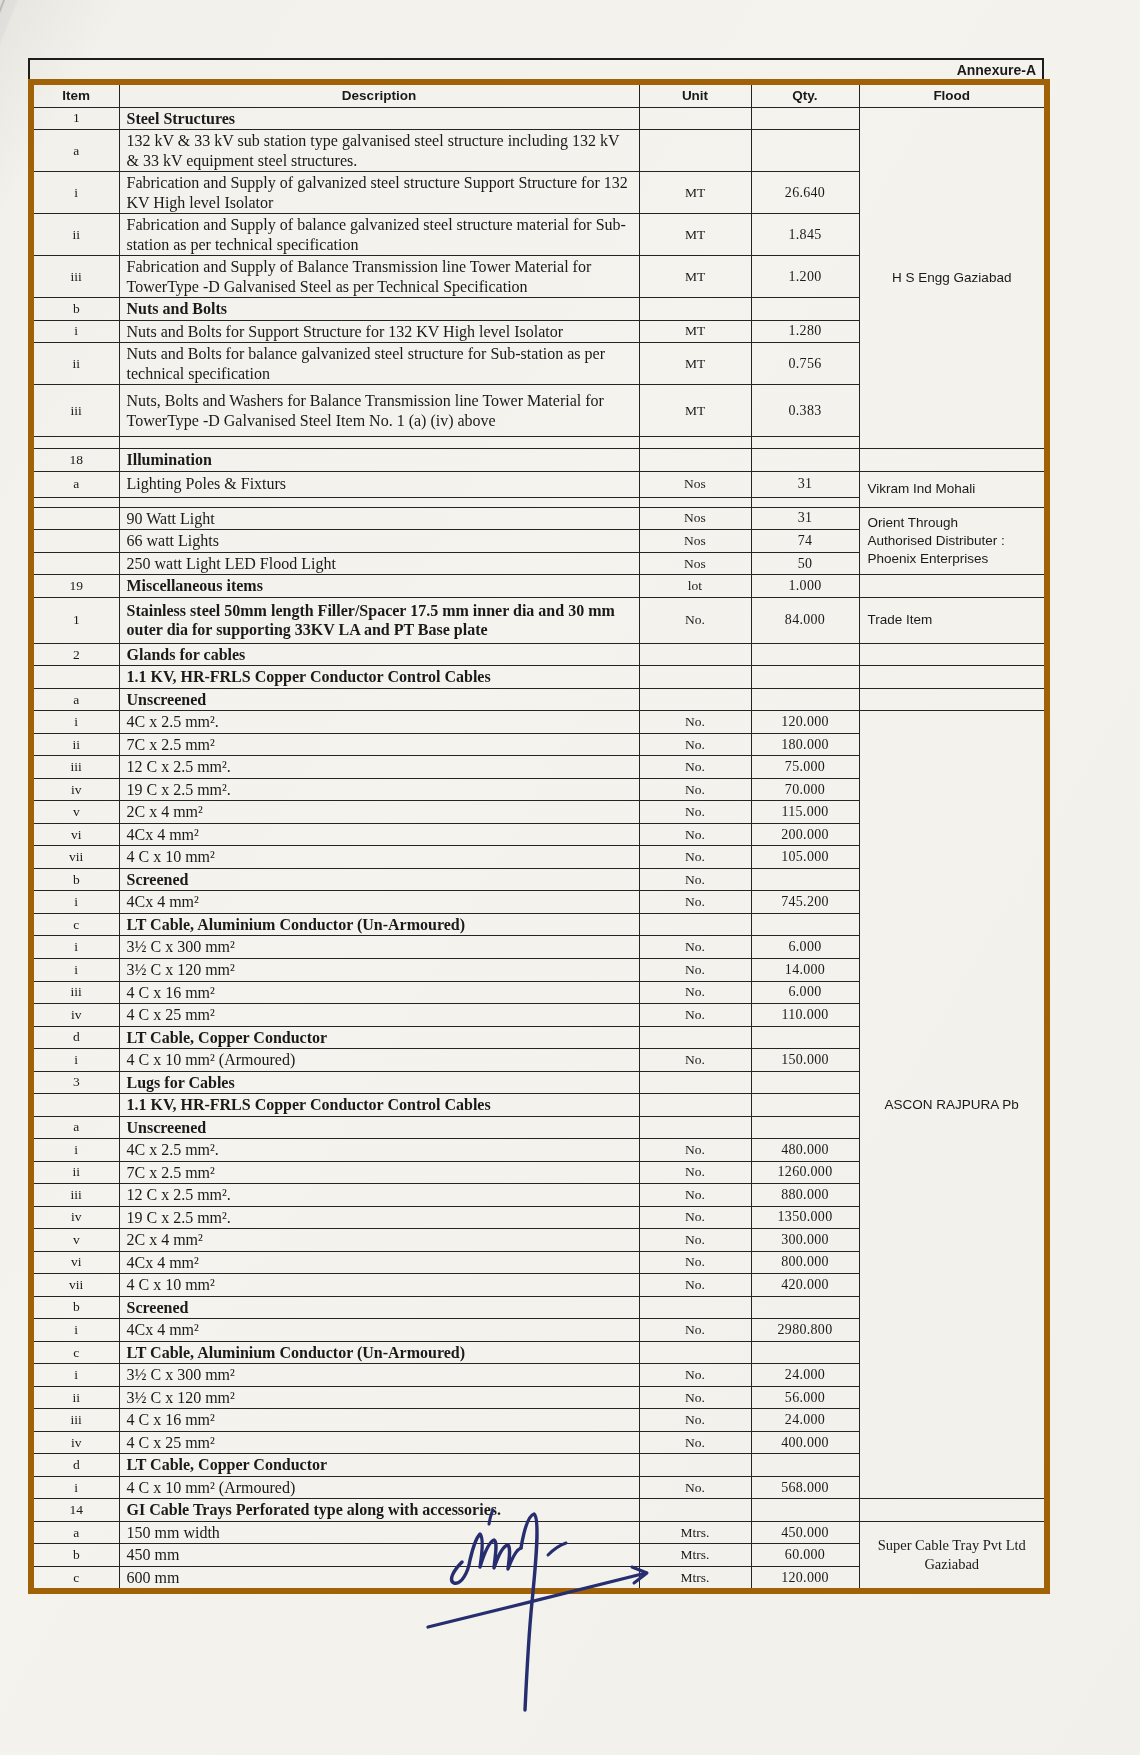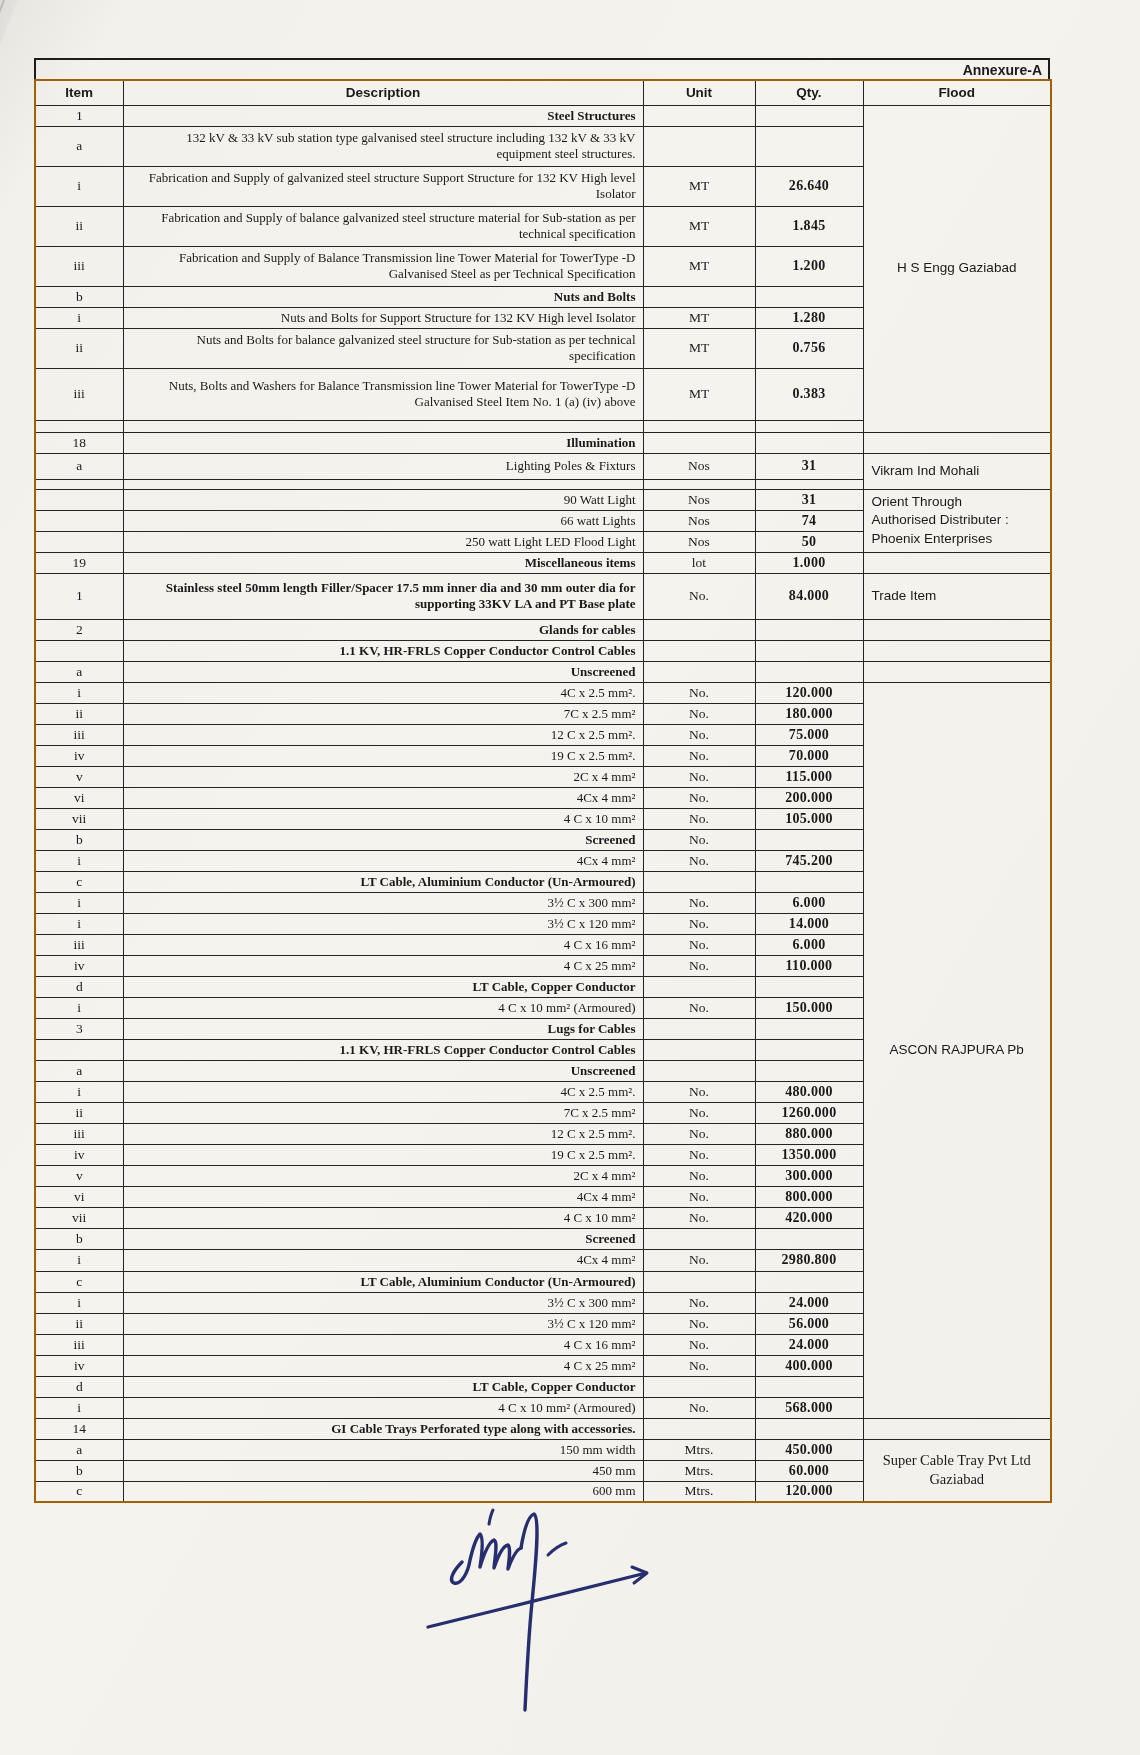--- a/index.html
+++ b/index.html
@@ -9,42 +9,42 @@
     font-family:"Liberation Serif",serif;color:#1a1a1a;
   }
   .corner-fold{
     position:absolute;left:-46px;top:-60px;width:140px;height:220px;
     background:linear-gradient(112deg,#d4d2ce 0%,#e2e0dc 38%,rgba(0,0,0,0) 39%);
   }
   .corner-line{
     position:absolute;left:6px;top:-8px;width:2px;height:150px;background:#bdbbb7;
     transform:rotate(21deg);transform-origin:top left;
   }
-  .doc{position:absolute;left:34px;top:58px;width:1016px;}
+  .doc{position:absolute;left:28px;top:58px;width:1016px;}
   .annex-strip{
     box-sizing:border-box;height:21px;border:2px solid #1d1d1d;border-bottom:none;
     display:flex;justify-content:flex-end;align-items:center;padding-right:6px;
     font-family:"Liberation Sans",sans-serif;font-weight:bold;font-size:14px;
   }
   table.items{
     width:100%;border-collapse:collapse;table-layout:fixed;
-    border:2px solid #a16207;
+    border:6px solid #a16207;
     padding-left:42px;
   }
   table.items th,table.items td{
     border:1.5px solid #242424;box-sizing:border-box;overflow:hidden;
   }
   table.items th{
     font-family:"Liberation Sans",sans-serif;font-size:13.5px;font-weight:bold;
     height:25px;padding:0 2px;
   }
   td.item{text-align:center;font-size:13.5px;padding:0 2px;}
-  td.desc{padding:1px 7px;font-size:13px;line-height:1.22;text-align:right;margin-top:37px;}
+  td.desc{padding:1px 7px;font-size:16px;line-height:1.22;text-align:left;margin-top:37px;}
   td.unit{text-align:center;font-size:13.5px;}
-  td.qty{text-align:center;font-size:14px;letter-spacing:.3px;font-weight:bold;}
+  td.qty{text-align:center;font-size:14px;letter-spacing:.3px;}
   td.vendor{
     font-family:"Liberation Sans",sans-serif;font-size:13.5px;line-height:1.35;
     white-space:pre-line;padding:2px 8px;text-align:left;vertical-align:middle;
   }
   td.vendor.v-center{text-align:center;}
   td.vendor.v-serif{font-family:Liberation Serif, serif;font-size:14.5px;line-height:1.3;}
   .b{font-weight:bold;}
   .signature{position:absolute;left:388px;top:1492px;}
 </style>
 </head>

